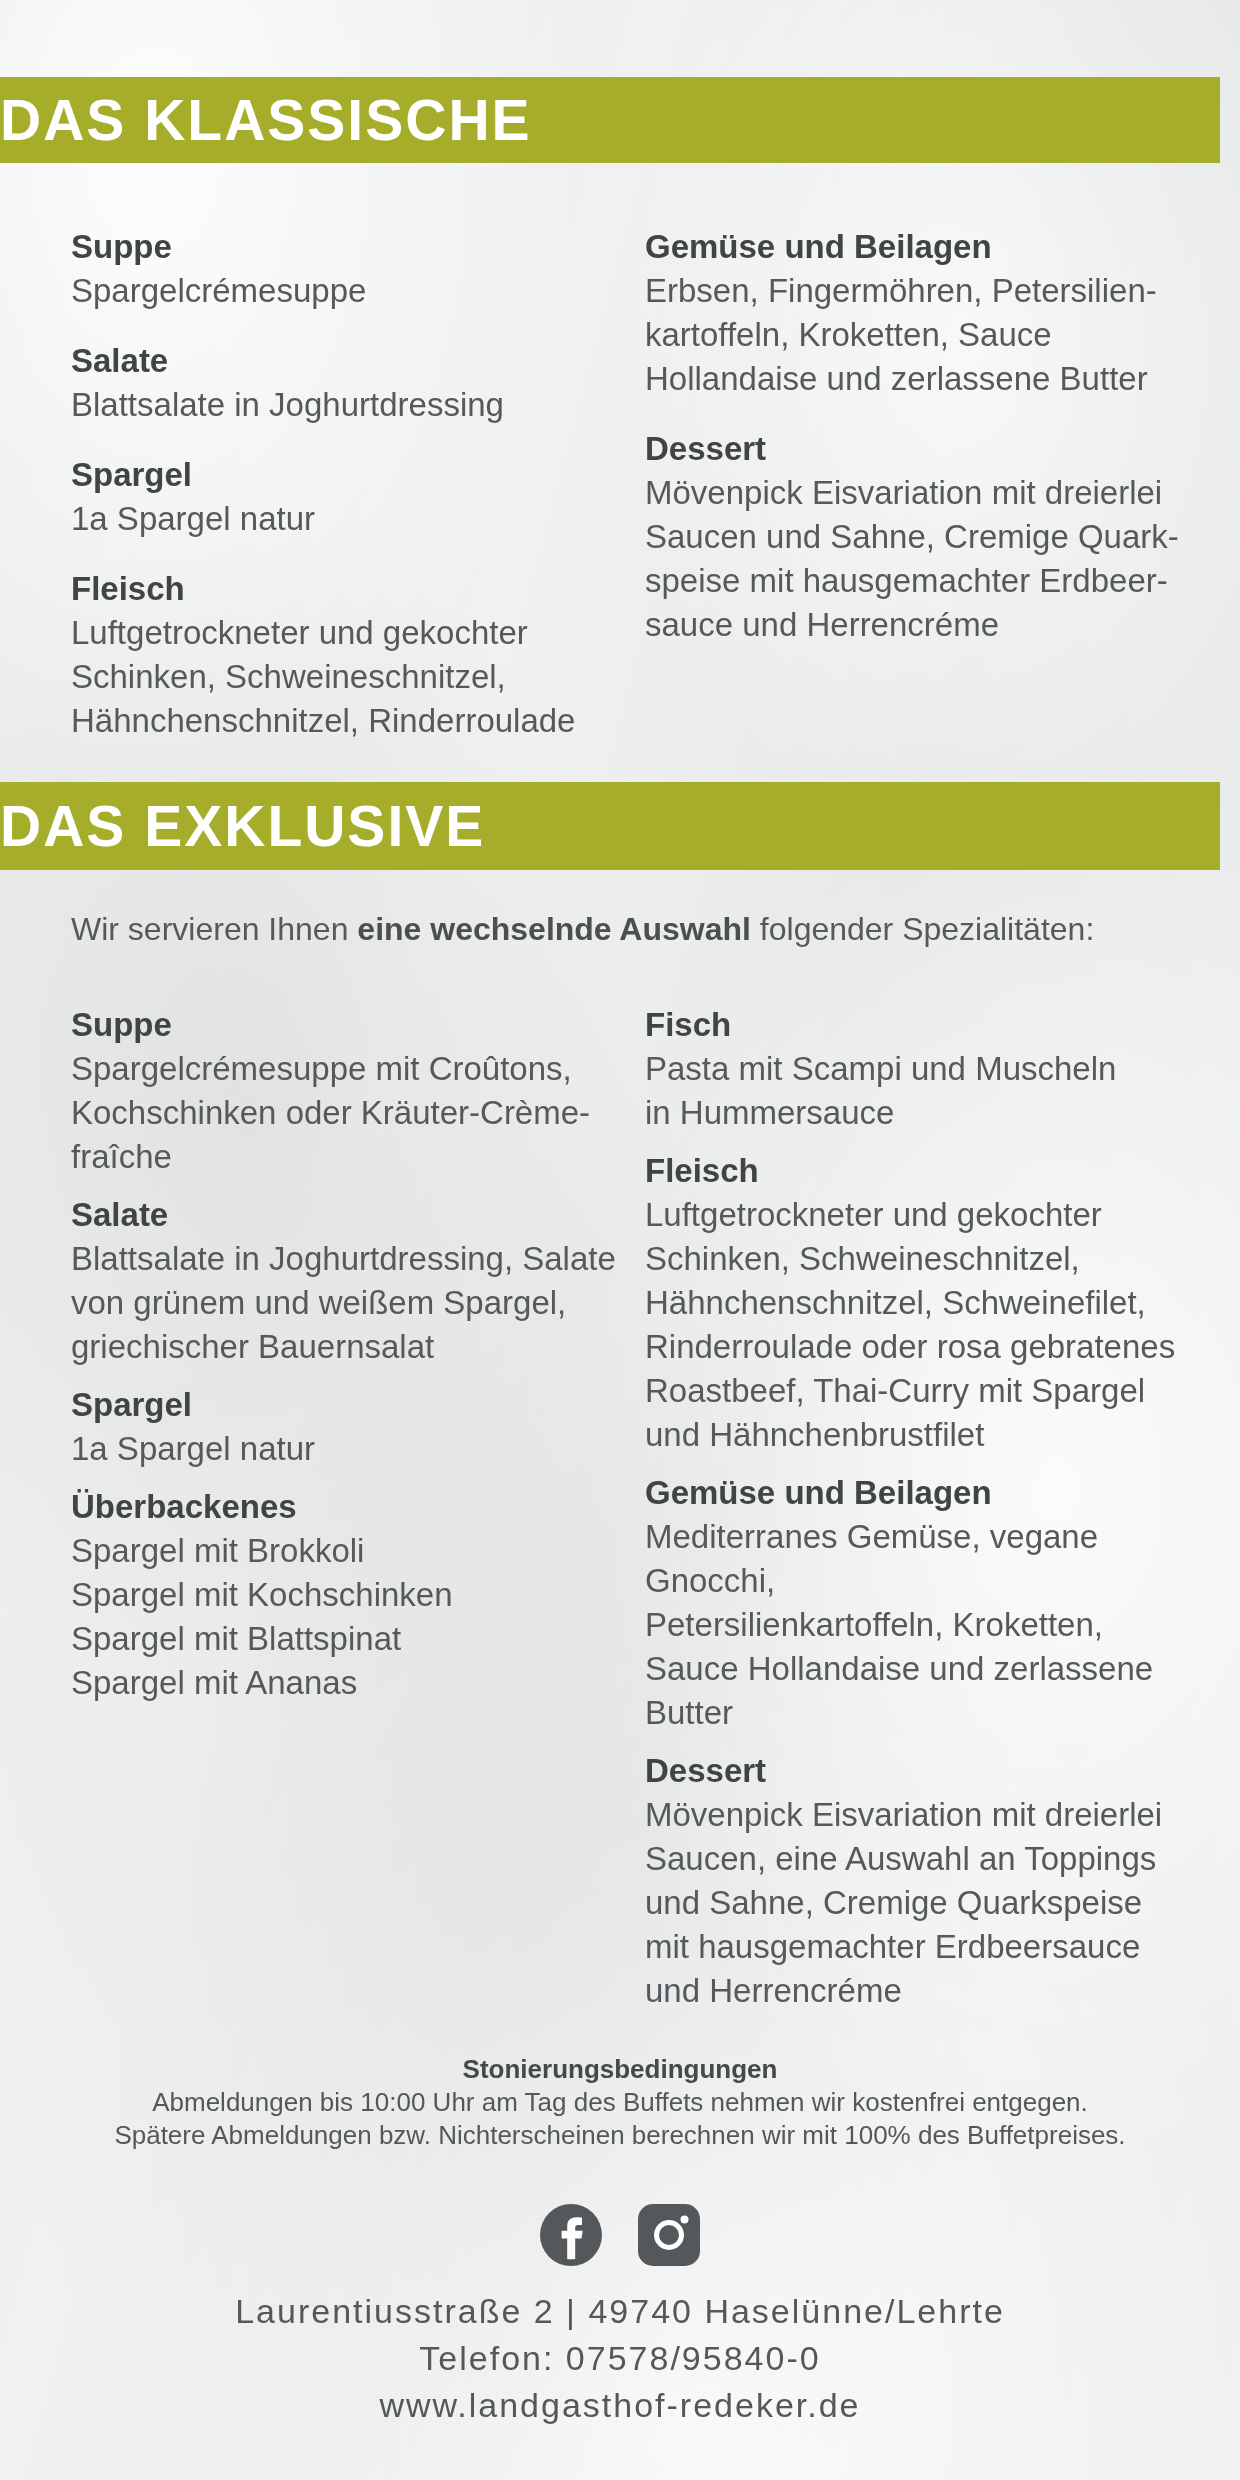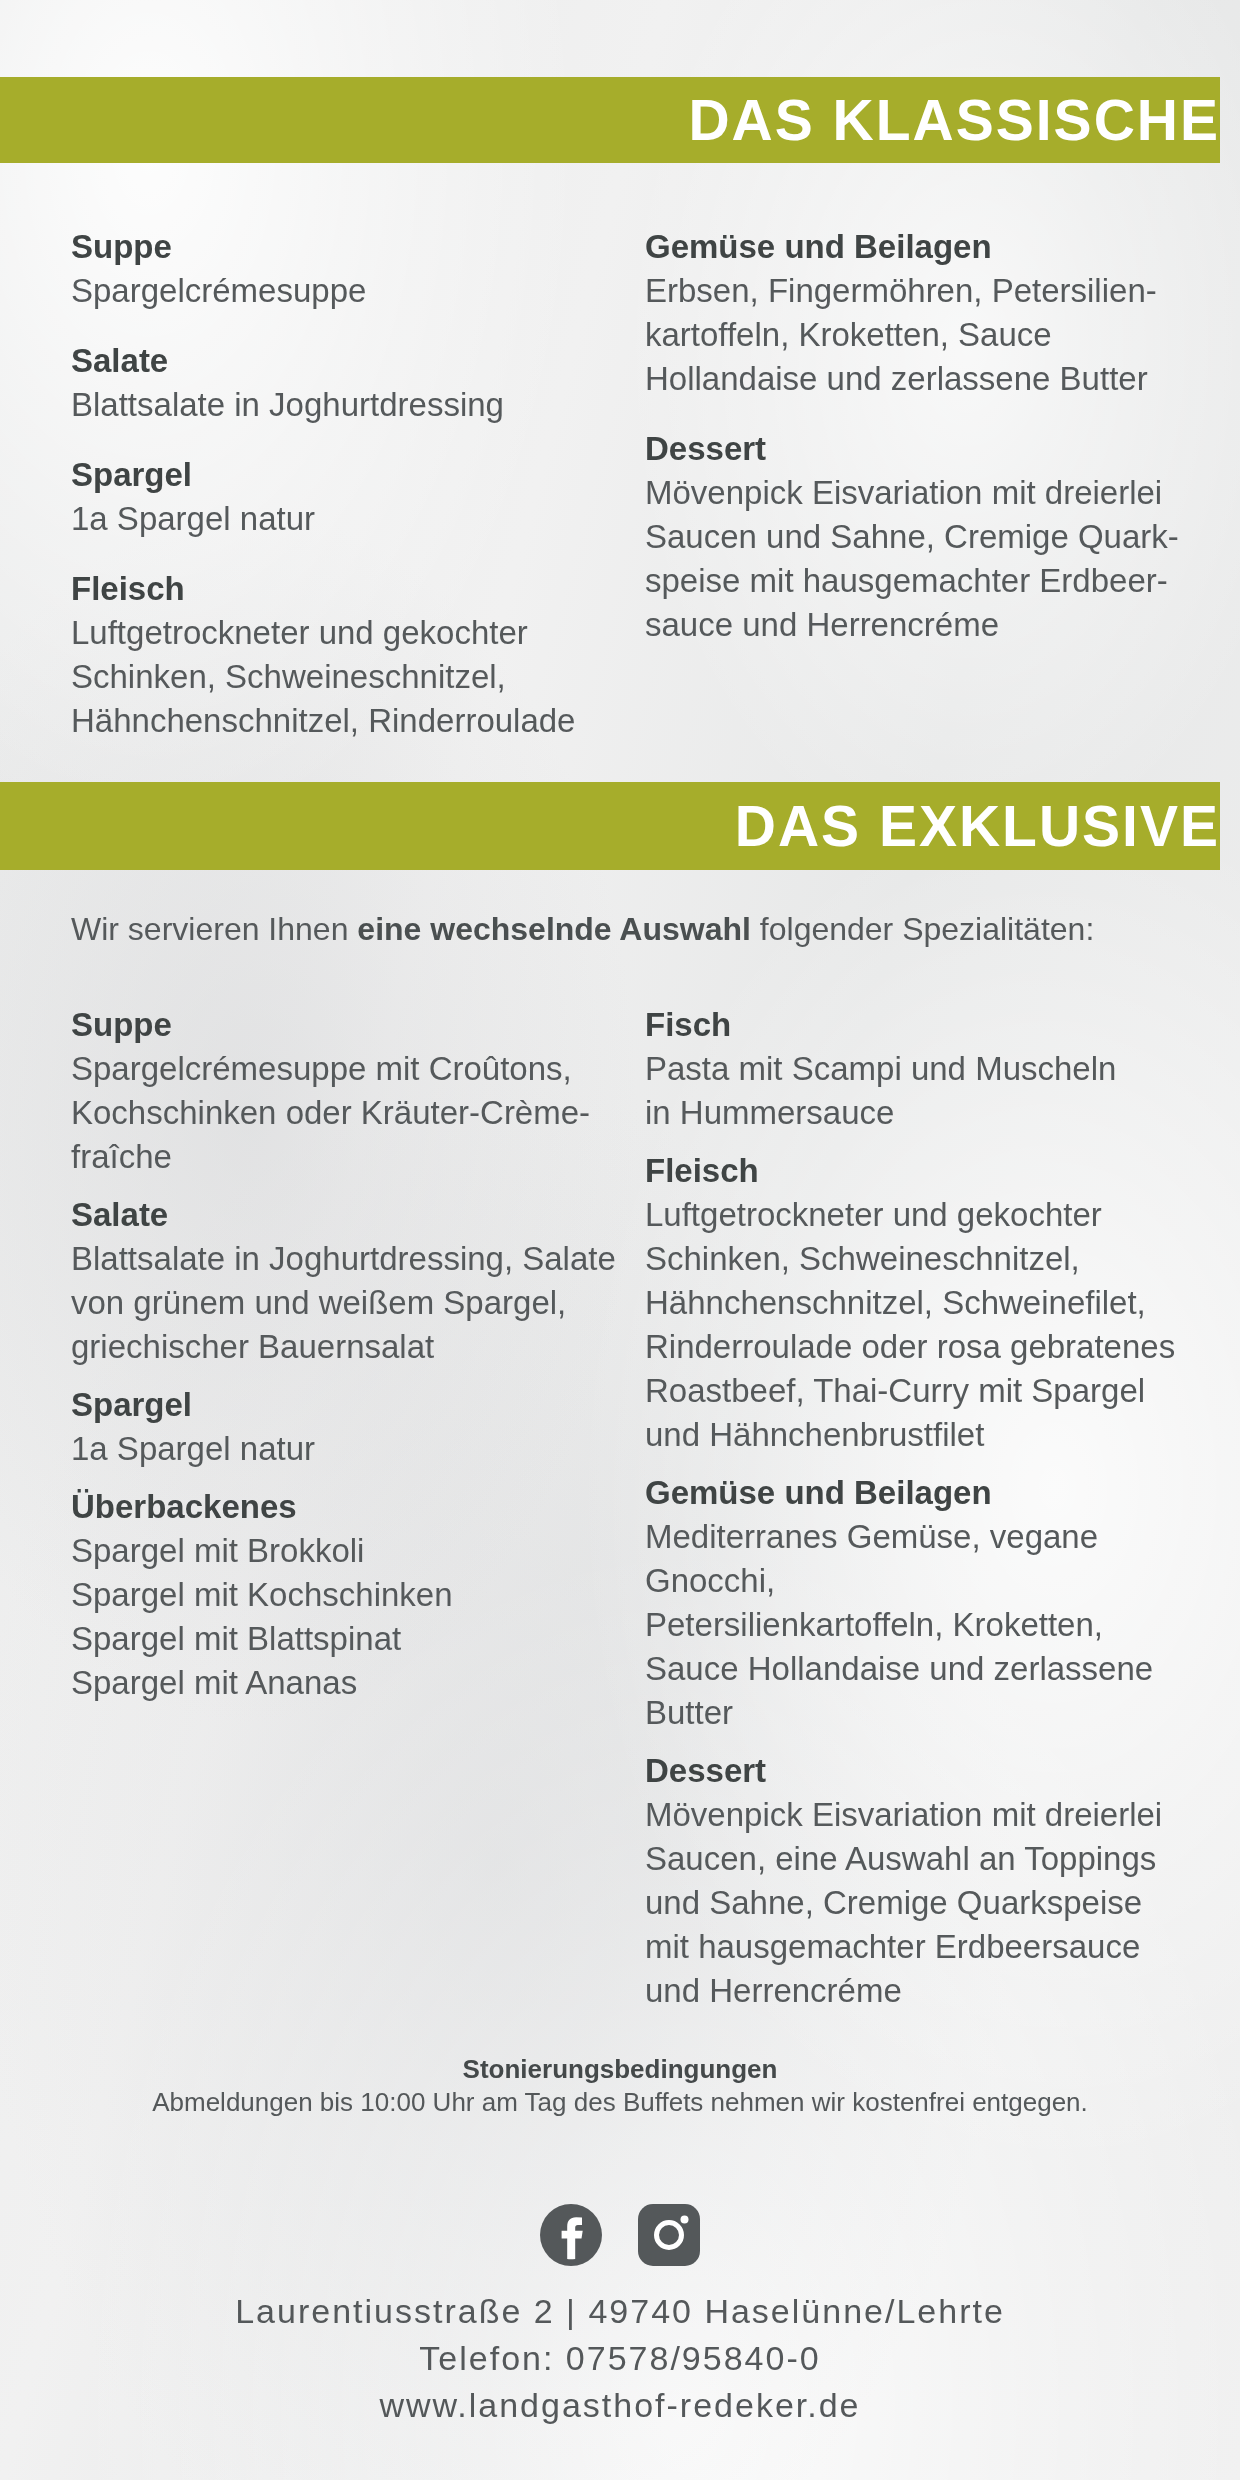--- a/index.html
+++ b/index.html
@@ -11,21 +11,21 @@
       radial-gradient(50% 40% at 12% 6%,  rgba(255,255,255,.90) 0%, rgba(255,255,255,0) 70%),
       radial-gradient(40% 30% at 78% 14%, rgba(255,255,255,.70) 0%, rgba(255,255,255,0) 70%),
       radial-gradient(45% 35% at 20% 45%, rgba(208,209,211,.45) 0%, rgba(208,209,211,0) 70%),
       radial-gradient(55% 40% at 85% 60%, rgba(255,255,255,.80) 0%, rgba(255,255,255,0) 70%),
       radial-gradient(60% 45% at 40% 75%, rgba(212,213,215,.40) 0%, rgba(212,213,215,0) 70%),
       radial-gradient(70% 50% at 55% 97%, rgba(255,255,255,.85) 0%, rgba(255,255,255,0) 70%),
       linear-gradient(105deg,#e8e9e9 0%,#f1f1f1 35%,#e7e8e8 60%,#f0f0f0 100%);
   }
   .band{
     position:absolute;left:0;width:1220px;height:86px;
-    background:#a6ad2b;display:flex;align-items:center;justify-content:flex-end;
+    background:#a6ad2b;display:flex;align-items:center;justify-content:flex-start;
   }
   .band .band-title{
     color:#ffffff;font-size:57px;font-weight:bold;letter-spacing:2px;
   }
   #band-klassisch{top:77px;}
   #band-exklusiv{top:782px;height:88px;}
 
   .col{position:absolute;margin-top:25px;}
   #s1-left {left:71px; top:200px;width:545px;}
   #s1-right{left:645px;top:200px;width:565px;}
@@ -172,20 +172,21 @@
 Saucen, eine Auswahl an Toppings
 und Sahne, Cremige Quarkspeise
 mit hausgemachter Erdbeersauce
 und Herrencréme</div>
   </div>
 </div>
 
 <div id="cancellation">
   <div class="cancel-heading">Stonierungsbedingungen</div>
   <div class="cancel-line">Abmeldungen bis 10:00 Uhr am Tag des Buffets nehmen wir kostenfrei entgegen.</div>
+  <div class="cancel-line">Spätere Abmeldungen bzw. Nichterscheinen berechnen wir mit 100% des Buffetpreises.</div>
 </div>
 
 <div id="social">
   <span>
     <svg width="64" height="64" viewBox="0 0 64 64">
       <circle cx="32" cy="32" r="31" fill="#54585a"></circle>
       <path fill="#ffffff" d="M36.2 24.6c0-1.7 0.9-2.6 2.6-2.6h4.2v-7.6l-5.9-0.1c-6 0-8.9 3.6-8.9 9.1v4.3h-5.6v7.8h5.6V56c1.1 0.2 2.3 0.3 3.5 0.3 1.5 0 3-0.1 4.5-0.4V35.5h6.3l1.2-7.8h-7.5v-3.1z"></path>
     </svg>
   </span>
   <span>

